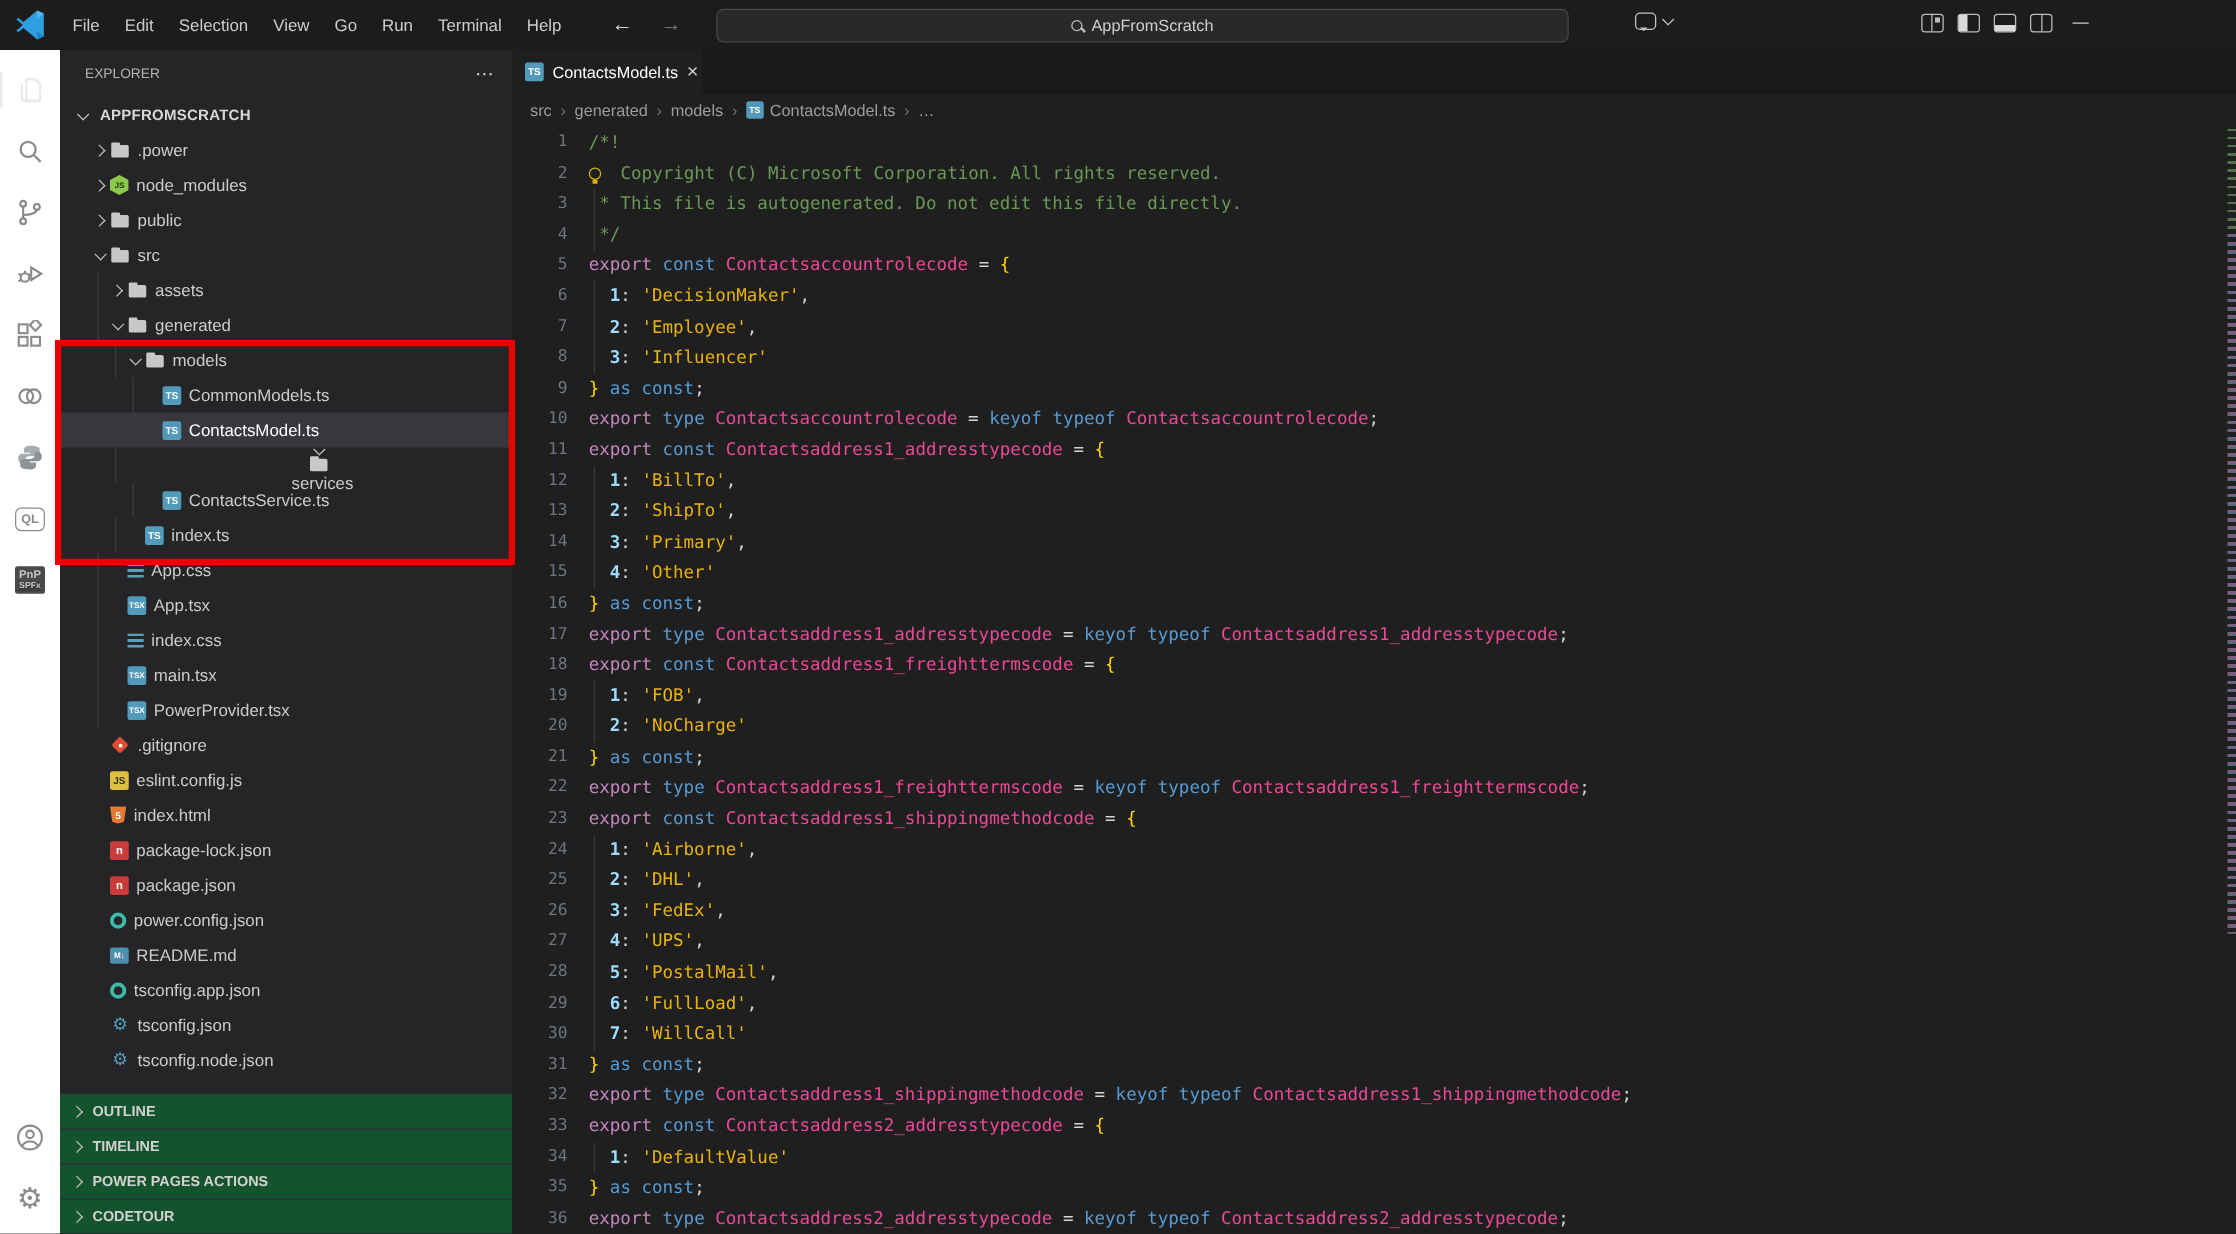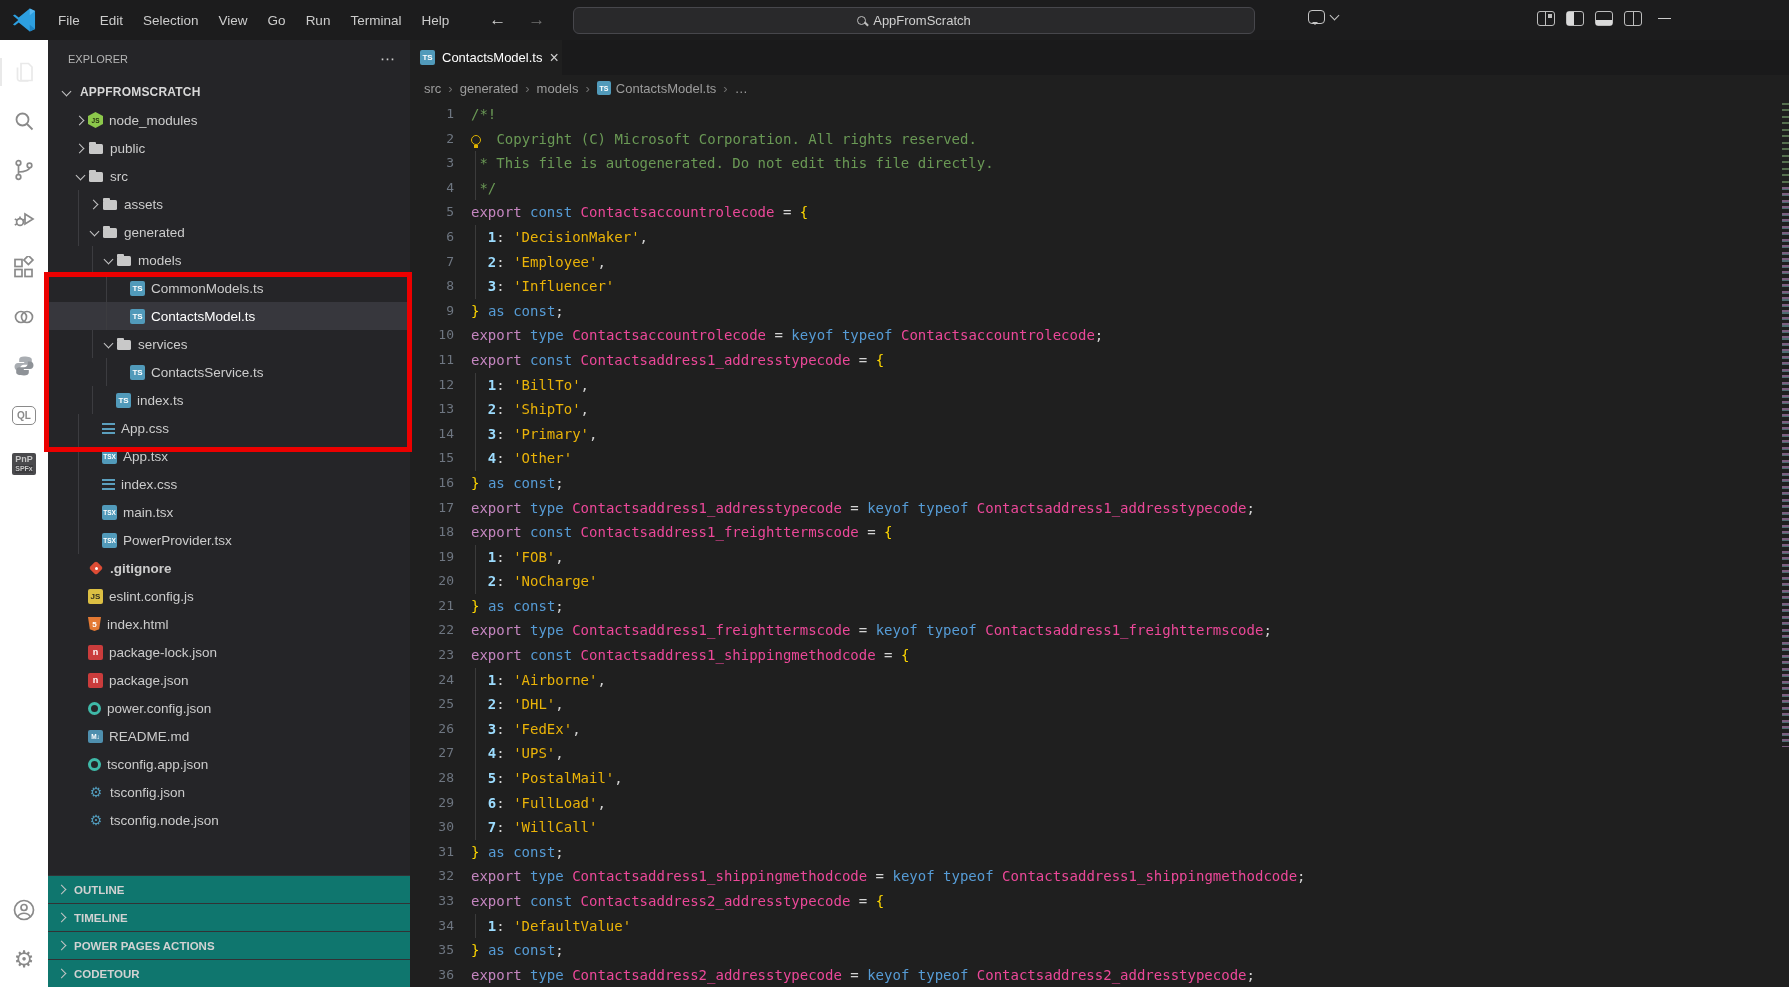--- a/index.html
+++ b/index.html
@@ -70,21 +70,21 @@
   .fi-git{position:relative}
   .fi-git::before{content:"";width:10px;height:10px;background:#dd4c35;transform:rotate(45deg);border-radius:2px;position:absolute;top:3px;left:3px}
   .fi-git::after{content:"";width:3px;height:3px;border-radius:50%;background:#fff;position:absolute;top:6.5px;left:6.5px}
   .fi-js{background:#dcbf43;color:#33301f;border-radius:2px;width:15px;height:15px}
   .fi-html{background:#e37933;color:#fff;clip-path:polygon(0 0,100% 0,86% 88%,50% 100%,14% 88%);width:13px;height:14px}
   .fi-npm{background:#ca3c3c;color:#fff;border-radius:2px;width:15px;height:15px;font-size:9px}
   .fi-power{border:3.2px solid #3fb9a8;border-radius:50%;width:13px;height:13px}
   .fi-md{background:#4f8fae;color:#fff;border-radius:2px;width:15px;height:13px;font-size:6.5px}
   .fi-tsgear{color:#519aba;font-family:"DejaVu Sans",sans-serif;font-size:14px;font-weight:normal}
   .sb-sections{margin-top:auto}
-  .section-row{height:28px;border-top:1px solid #323235;display:flex;align-items:center;gap:4px;padding-left:6px;font-weight:bold;font-size:11.5px;color:#d2d2d2;background:#0f766e}
+  .section-row{height:28px;border-top:1px solid #323235;display:flex;align-items:center;gap:4px;padding-left:6px;font-weight:bold;font-size:11.5px;color:#d2d2d2;background:#14532d}
 
   
   .editor{flex:1;display:flex;flex-direction:column;background:#1f1f1f;min-width:0;position:relative}
   .tabbar{height:35px;background:#1a1a1b;display:flex;flex:none}
   .tab{width:152px;background:#1f1f1f;display:flex;align-items:center;gap:7px;padding:0 10px;font-size:13px;color:#ffffff}
   .tab .fi{width:15px}
   .tab-close{margin-left:auto;color:#cfcfcf;font-size:16px;line-height:1}
   .breadcrumbs{height:26px;display:flex;align-items:center;padding-left:14px;font-size:13px;color:#9d9d9d;gap:7px;flex:none}
   .bc-sep{color:#707070;font-size:13px}
   .bc-item{display:flex;align-items:center;gap:5px}
@@ -218,20 +218,25 @@
       <span>EXPLORER</span>
       <span class="sb-more">⋯</span>
     </div>
     <div id="file-tree">
         <div class="tree-row root" data-d="0" style="padding-left: 10px;">
           <span class="chev"></span>
           <span class="tree-label">APPFROMSCRATCH</span>
         </div>
         <div class="tree-row" data-d="1" style="padding-left: 24px;">
           <span class="chev right"></span>
+          <span class="fi fi-folder"></span>
+          <span class="tree-label">.power</span>
+        </div>
+        <div class="tree-row" data-d="1" style="padding-left: 24px;">
+          <span class="chev right"></span>
           <span class="fi fi-node">JS</span>
           <span class="tree-label">node_modules</span>
         </div>
         <div class="tree-row" data-d="1" style="padding-left: 24px;">
           <span class="chev right"></span>
           <span class="fi fi-folder"></span>
           <span class="tree-label">public</span>
         </div>
         <div class="tree-row" data-d="1" style="padding-left: 24px;">
           <span class="chev"></span>
@@ -256,21 +261,21 @@
         <div class="tree-row" data-d="4" style="padding-left: 66px;">
           <span class="spacer16"></span>
           <span class="fi fi-ts">TS</span>
           <span class="tree-label">CommonModels.ts</span>
         </div>
         <div class="tree-row selected" data-d="4" style="padding-left: 66px;">
           <span class="spacer16"></span>
           <span class="fi fi-ts">TS</span>
           <span class="tree-label">ContactsModel.ts</span>
         </div>
-        <div class="tree-row" data-d="3" style="padding-left: 52px;">
+        <div class="tree-row" data-d="3" style="padding-left: 52px; flex-direction: column;">
           <span class="chev"></span>
           <span class="fi fi-folder"></span>
           <span class="tree-label">services</span>
         </div>
         <div class="tree-row" data-d="4" style="padding-left: 66px;">
           <span class="spacer16"></span>
           <span class="fi fi-ts">TS</span>
           <span class="tree-label">ContactsService.ts</span>
         </div>
         <div class="tree-row" data-d="3" style="padding-left: 52px;">
@@ -296,21 +301,21 @@
         <div class="tree-row" data-d="2" style="padding-left: 38px;">
           <span class="spacer16"></span>
           <span class="fi fi-tsx">TSX</span>
           <span class="tree-label">main.tsx</span>
         </div>
         <div class="tree-row" data-d="2" style="padding-left: 38px;">
           <span class="spacer16"></span>
           <span class="fi fi-tsx">TSX</span>
           <span class="tree-label">PowerProvider.tsx</span>
         </div>
-        <div class="tree-row" data-d="1" style="padding-left: 24px; font-weight: bold;">
+        <div class="tree-row" data-d="1" style="padding-left: 24px;">
           <span class="spacer16"></span>
           <span class="fi fi-git"></span>
           <span class="tree-label">.gitignore</span>
         </div>
         <div class="tree-row" data-d="1" style="padding-left: 24px;">
           <span class="spacer16"></span>
           <span class="fi fi-js">JS</span>
           <span class="tree-label">eslint.config.js</span>
         </div>
         <div class="tree-row" data-d="1" style="padding-left: 24px;">

